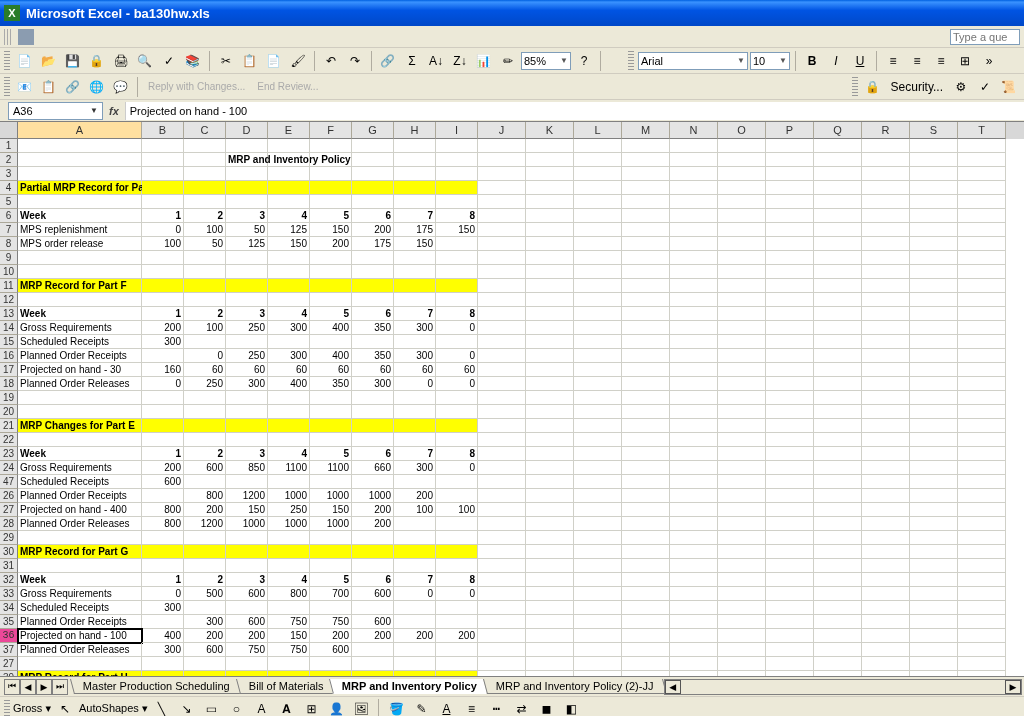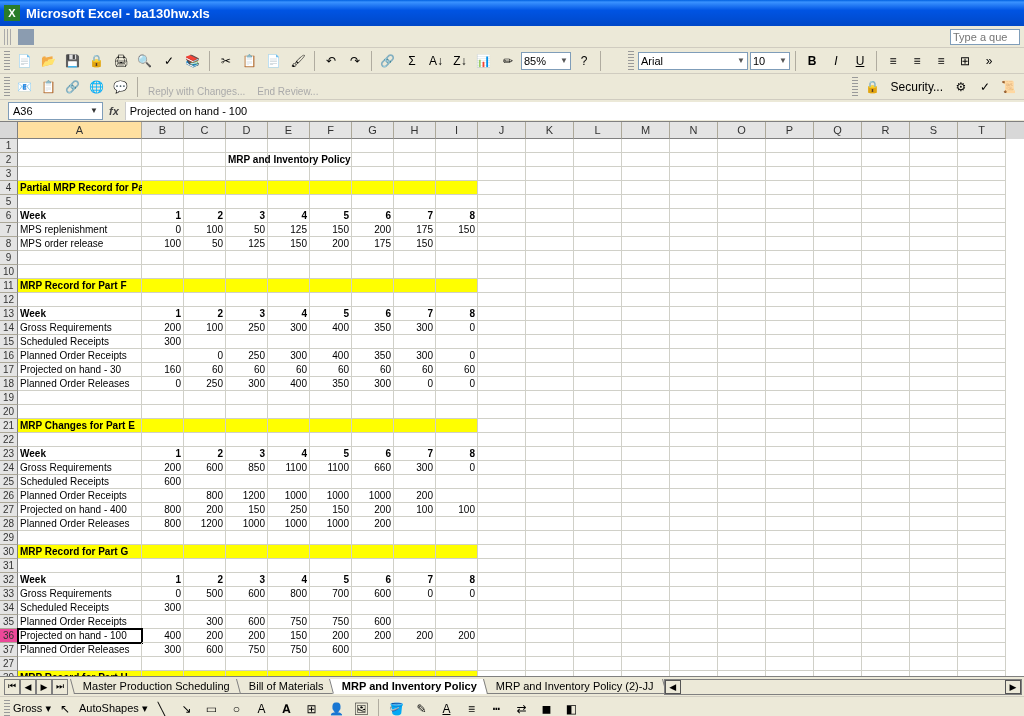--- a/index.html
+++ b/index.html
@@ -14,36 +14,36 @@
 .menubar span { padding: 2px 8px; cursor: default; }
 .menubar .right { margin-left: auto; }
 .menubar input { border: 1px solid #7f9db9; height: 16px; font-size: 11px; padding: 0 2px; width: 70px; }
 
 .toolbar { background: #ece9d8; height: 26px; display: flex; align-items: center; padding: 0 4px; border-bottom: 1px solid #d0ccc0; gap: 2px; }
 .toolbar .grip { width: 6px; height: 20px; background: repeating-linear-gradient(to bottom, #999 0 1px, transparent 1px 3px); margin-right: 2px; }
 .tbtn { width: 22px; height: 22px; display: inline-flex; align-items: center; justify-content: center; background: #ece9d8; border: 1px solid transparent; font-size: 12px; cursor: default; }
 .sep { width: 1px; height: 20px; background: #b0aca0; margin: 0 3px; }
 .combo { border: 1px solid #7f9db9; background: white; height: 18px; font-size: 11px; padding: 0 2px; min-width: 40px; display: inline-flex; align-items: center; }
 .combo .dd { margin-left: auto; font-size: 8px; color: #555; }
-.disabled { color: #aaa; align-items: flex-end; }
+.disabled { color: #aaa; }
 
 .formula-bar { background: #ece9d8; height: 22px; display: flex; align-items: center; border-bottom: 1px solid #808080; }
 .name-box { width: 95px; border: 1px solid #7f9db9; background: white; height: 18px; margin-left: 8px; padding: 0 4px; display: flex; align-items: center; }
 .name-box .dd { margin-left: auto; font-size: 8px; color: #333; }
 .fx { margin: 0 6px; font-style: italic; font-weight: bold; color: #444; }
 .formula-input { flex: 1; border: none; background: white; border-left: 1px solid #ccc; height: 18px; padding: 0 4px; font-size: 11px; }
 
 .sheet-area { position: relative; background: white; height: 554px; overflow: hidden; }
 .corner { position: absolute; top: 0; left: 0; width: 18px; height: 17px; background: #d8d8d8; border-right: 1px solid #808080; border-bottom: 1px solid #808080; }
 .col-headers { position: absolute; top: 0; left: 18px; right: 0; height: 17px; display: flex; background: #d8d8d8; }
 .col-h { border-right: 1px solid #aca899; border-bottom: 1px solid #808080; text-align: center; font-size: 11px; line-height: 16px; color: #333; background: #e4e4e4; }
 .col-h.sel { background: #ffe0a0; }
 .row-headers { position: absolute; top: 17px; left: 0; width: 18px; background: #e4e4e4; }
 .row-h { height: 14px; border-bottom: 1px solid #aca899; border-right: 1px solid #808080; text-align: center; font-size: 10px; line-height: 13px; color: #333; }
-.row-h.sel { background: #ec4899; }
+.row-h.sel { background: #ec4899; font-family: Liberation Mono, monospace; }
 .grid { position: absolute; top: 17px; left: 18px; right: 0; bottom: 0; }
 .grow { display: flex; height: 14px; }
 .cell { border-right: 1px solid #d0d0c8; border-bottom: 1px solid #d0d0c8; font-size: 10px; line-height: 13px; padding: 0 2px; overflow: visible; white-space: nowrap; }
 .cell.r { text-align: right; }
 .cell.b { font-weight: bold; }
 .cell.y { background: #ffff00; }
 .cell.sel { outline: 2px solid black; outline-offset: -1px; }
 
 .tabbar { height: 20px; background: #ece9d8; display: flex; align-items: center; border-top: 1px solid #808080; }
 .tabnav { display: flex; gap: 0; margin: 0 4px; }
@@ -207,21 +207,21 @@
       <div class="row-h">15</div>
       <div class="row-h">16</div>
       <div class="row-h">17</div>
       <div class="row-h">18</div>
       <div class="row-h">19</div>
       <div class="row-h">20</div>
       <div class="row-h">21</div>
       <div class="row-h">22</div>
       <div class="row-h">23</div>
       <div class="row-h">24</div>
-      <div class="row-h">25</div>
+      <div class="row-h">47</div>
       <div class="row-h">26</div>
       <div class="row-h">27</div>
       <div class="row-h">28</div>
       <div class="row-h">29</div>
       <div class="row-h">30</div>
       <div class="row-h">31</div>
       <div class="row-h">32</div>
       <div class="row-h">33</div>
       <div class="row-h">34</div>
       <div class="row-h">35</div>

